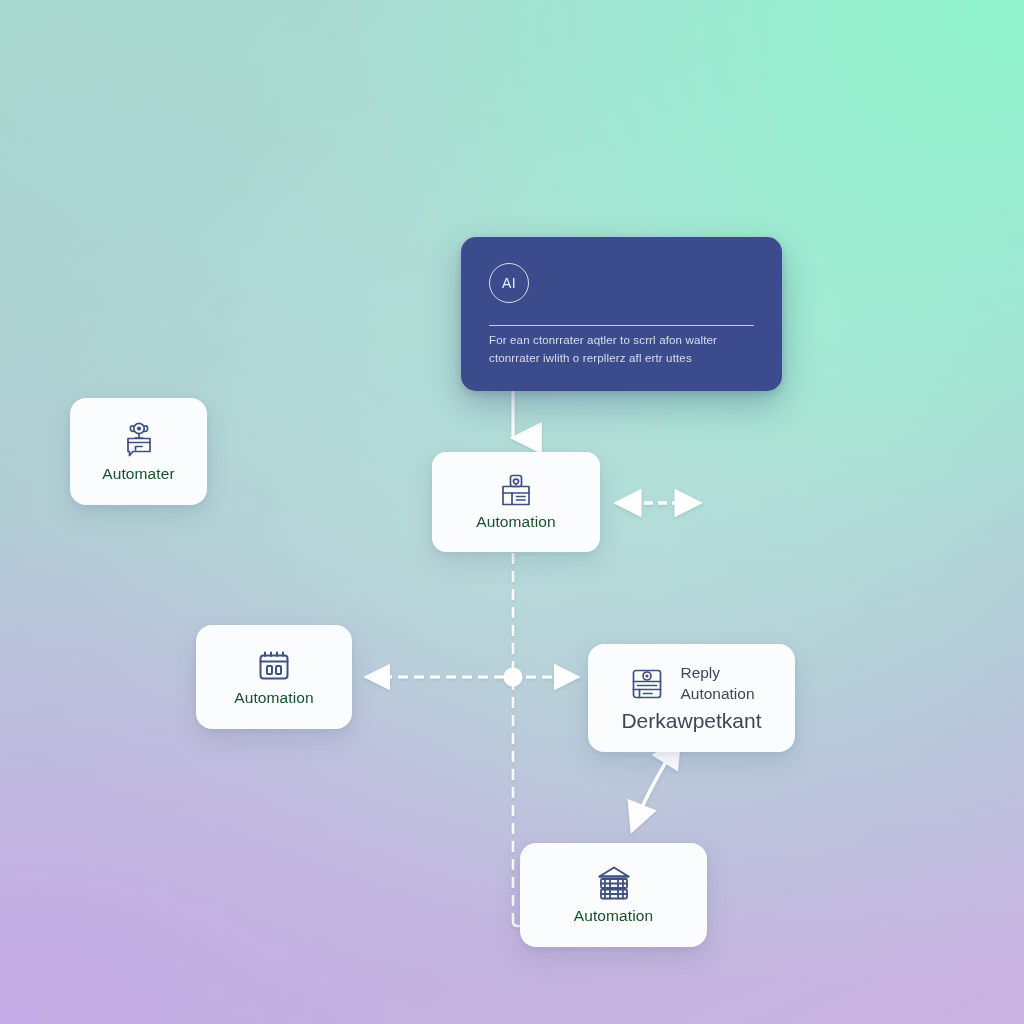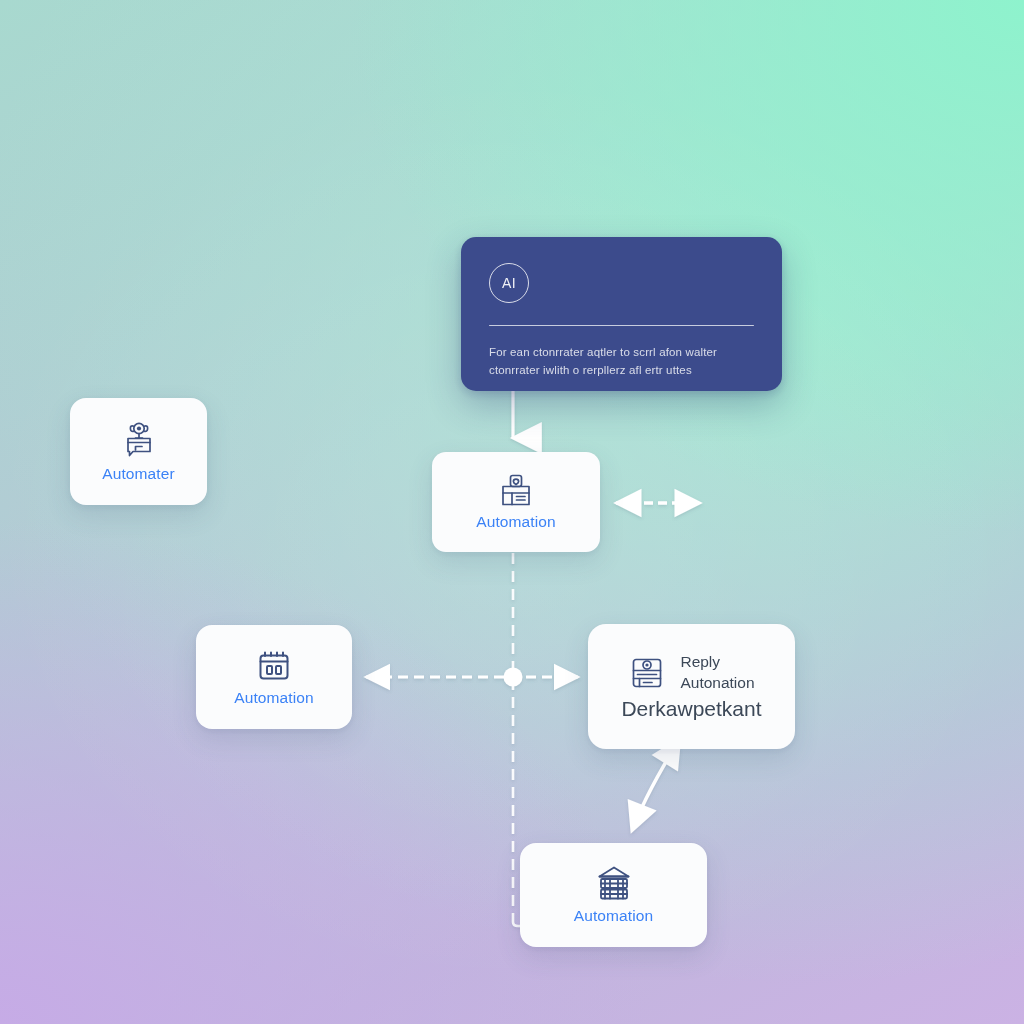--- a/index.html
+++ b/index.html
@@ -48,31 +48,31 @@
     align-items: center;
     justify-content: center;
   }
   .card .icon {
     display: block;
     line-height: 0;
   }
   .card .label {
     margin-top: 3px;
     font-size: 15.5px;
-    color: #3b82f6;
+    color: #14532d;
     letter-spacing: .1px;
     text-align: center;
     line-height: 1.32;
   }
 
   
   #card-automater { left: 70px;  top: 398px; width: 137px; height: 107px; }
   #card-automation-center { left: 432px; top: 452px; width: 168px; height: 100px; border-radius: 14px; }
   #card-automation-schedule { left: 196px; top: 625px; width: 156px; height: 104px; }
-  #card-reply-automation { left: 588px; top: 624px; width: 207px; height: 125px; border-radius: 18px; }
+  #card-reply-automation { left: 588px; top: 644px; width: 207px; height: 108px; }
   #card-automation-bank { left: 520px; top: 843px; width: 187px; height: 104px; }
 
   
   #card-reply-automation { flex-direction: column; justify-content: center; }
   .reply-row {
     display: flex;
     align-items: center;
     gap: 14px;
   }
   .reply-lines {
@@ -112,21 +112,21 @@
     font-size: 14px;
     letter-spacing: .5px;
   }
   #hero .divider {
     margin-top: 22px;
     height: 1.4px;
     background: rgba(255,255,255,0.72);
     border-radius: 1px;
   }
   #hero .hero-text {
-    margin-top: 18px;
+    margin-top: 6px;
     font-size: 11.5px;
     line-height: 1.52;
     color: rgba(255,255,255,0.80);
     letter-spacing: .15px;
     filter: blur(0.25px);
   }
 </style>
 </head>
 <body>
 

